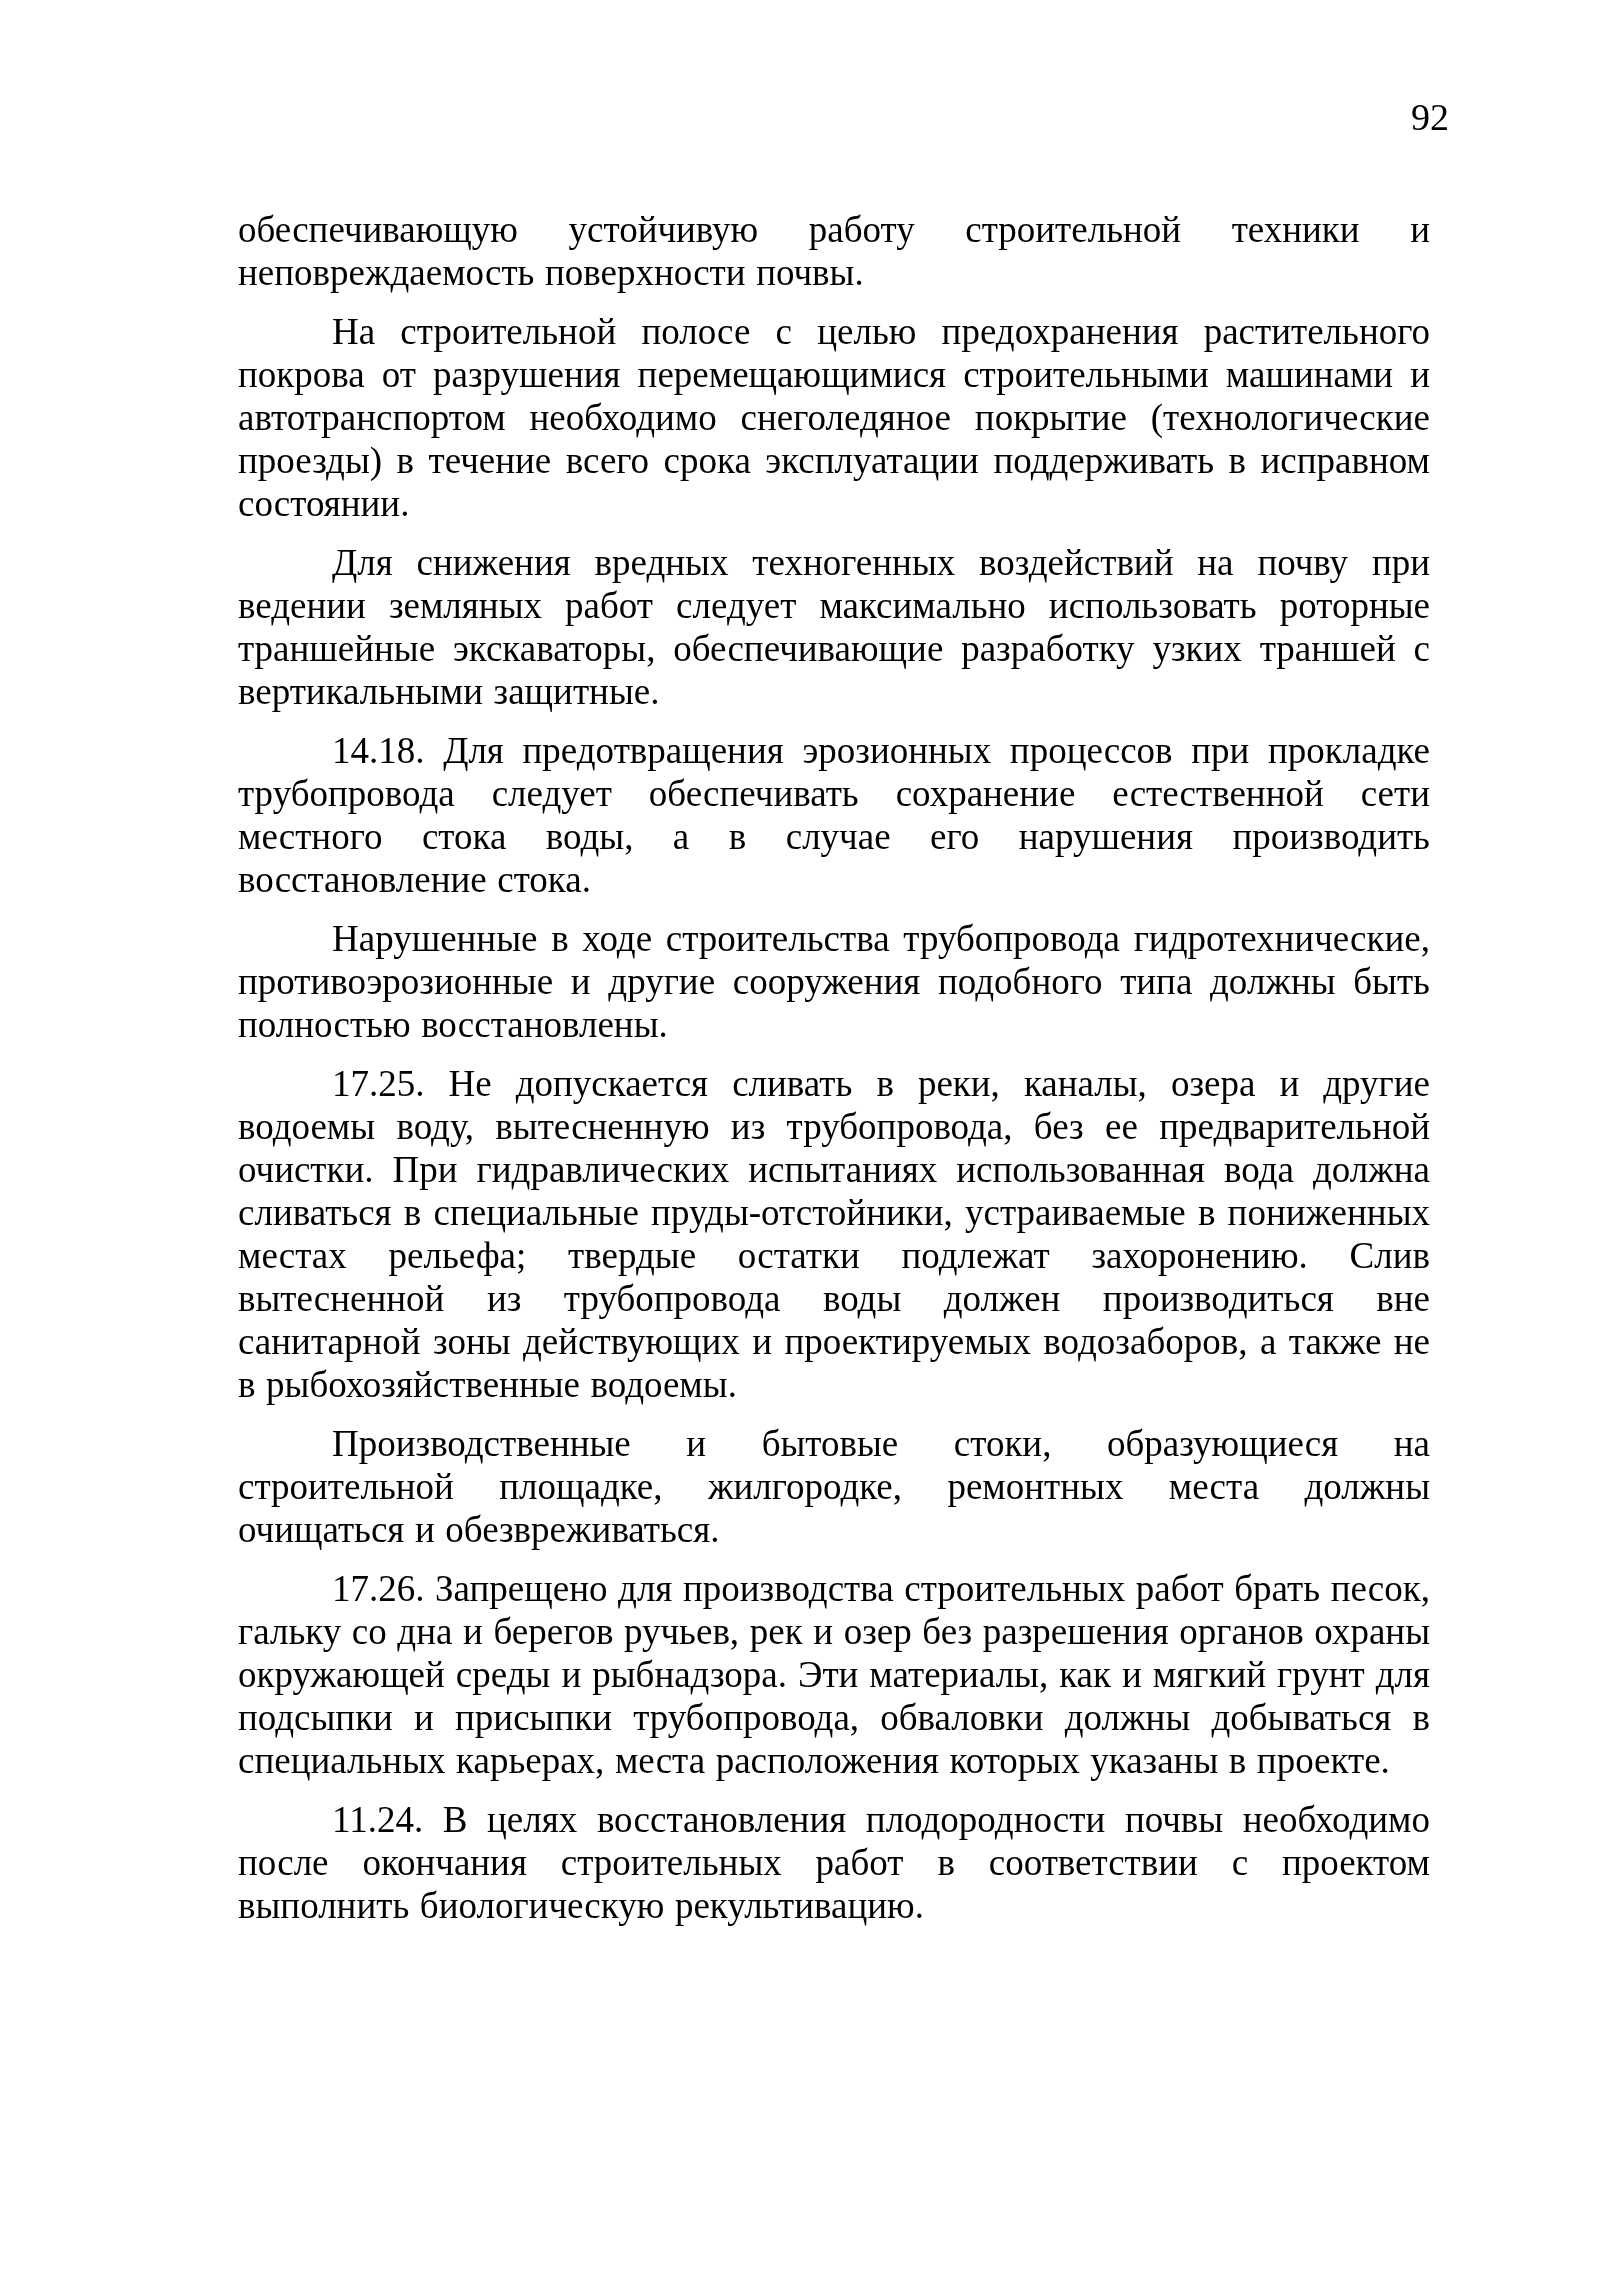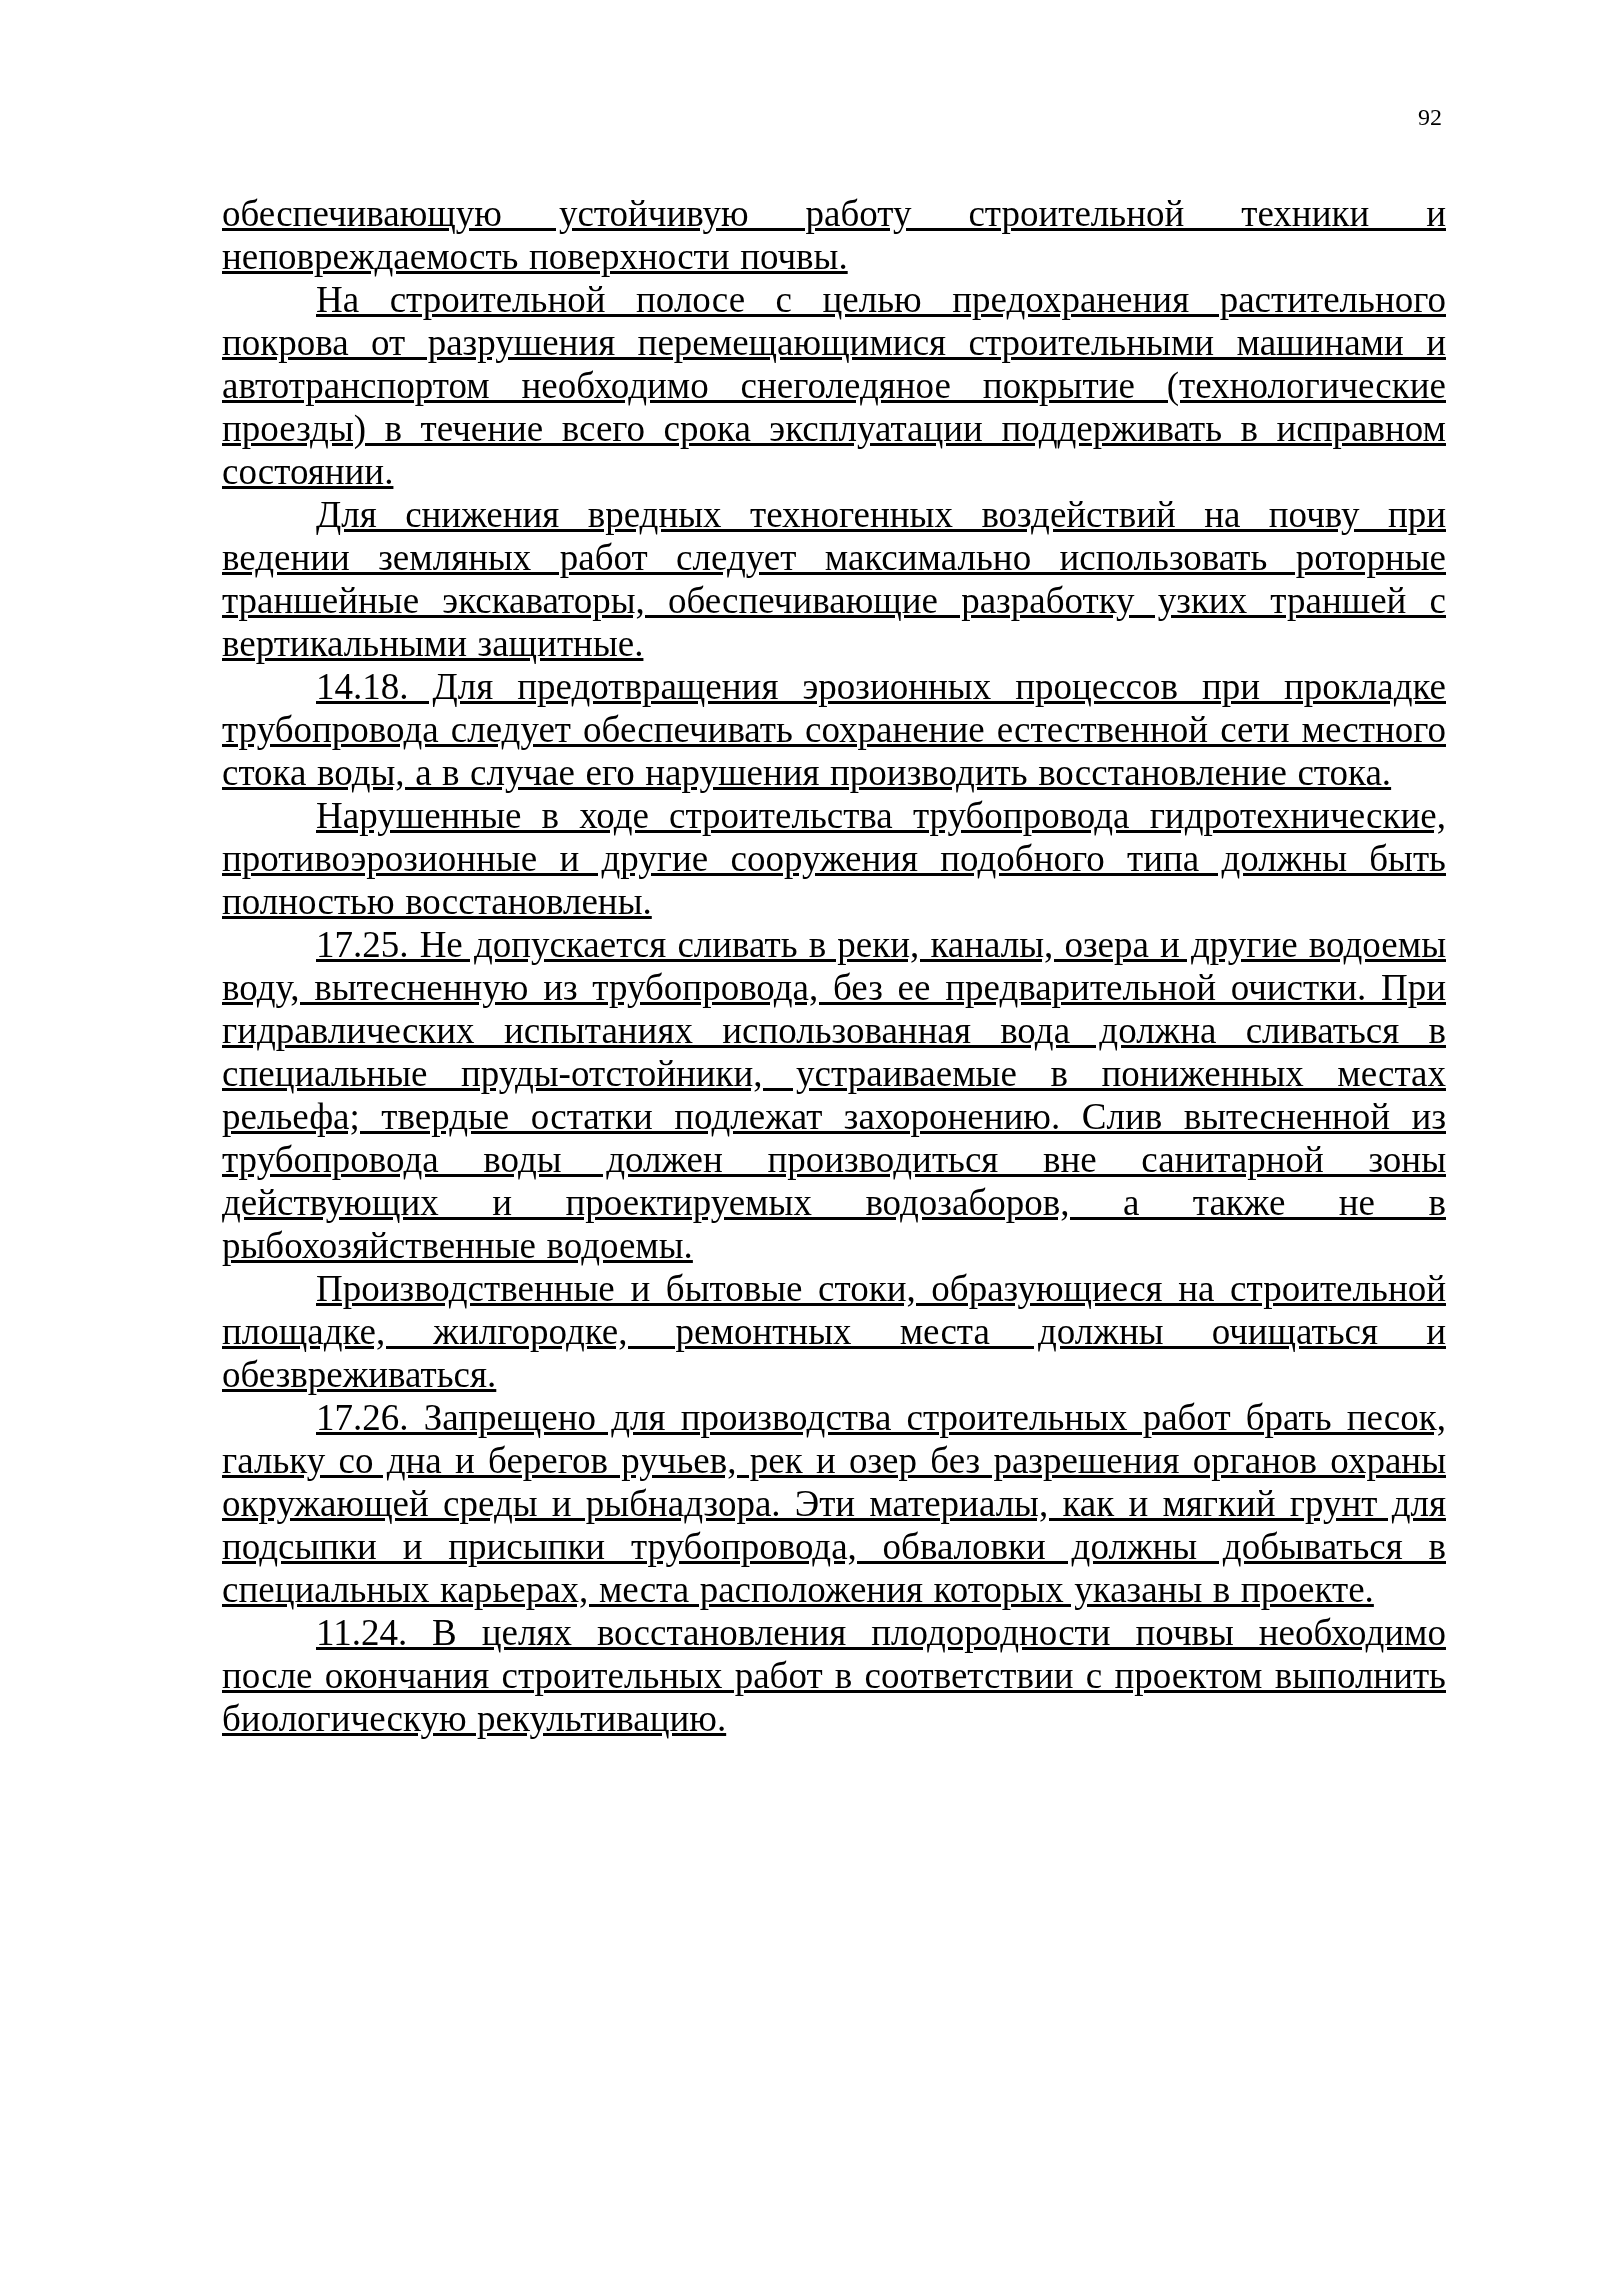--- a/index.html
+++ b/index.html
@@ -13,41 +13,39 @@
     height: 2273px;
     background: #ffffff;
     color: #000000;
     font-family: "Liberation Serif", "DejaVu Serif", serif;
     overflow: hidden;
   }
   .page-number {
     position: absolute;
     top: 96px;
     left: 1411px;
-    font-size: 24px;
+    font-size: 38px;
     line-height: 43px;
     color: #000000;
-    margin-left: 7px;
   }
   .text-block {
     position: absolute;
     top: 192px;
     left: 222px;
     width: 1224px;
     font-size: 37px;
     line-height: 43px;
     text-align: justify;
     color: #000000;
   }
   .para {
-    margin: 0;
+    margin: 16px;
     padding: 0;
     text-indent: 94px;
     word-spacing: 1.3px;
-    text-decoration: underline;
   }
   .para.continuation {
     text-indent: 0;
   }
 </style>
 </head>
 <body>
 
 <div class="page">
 

